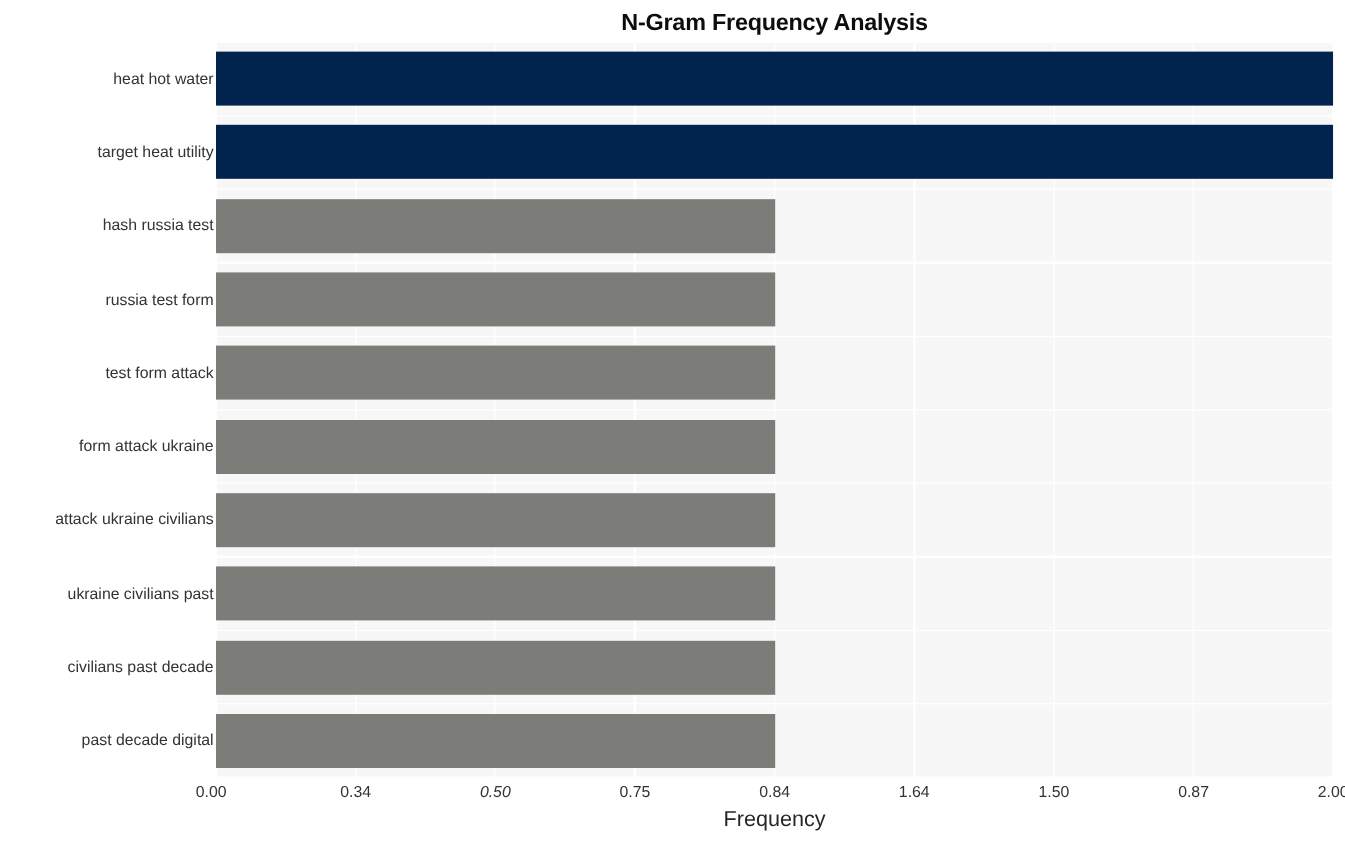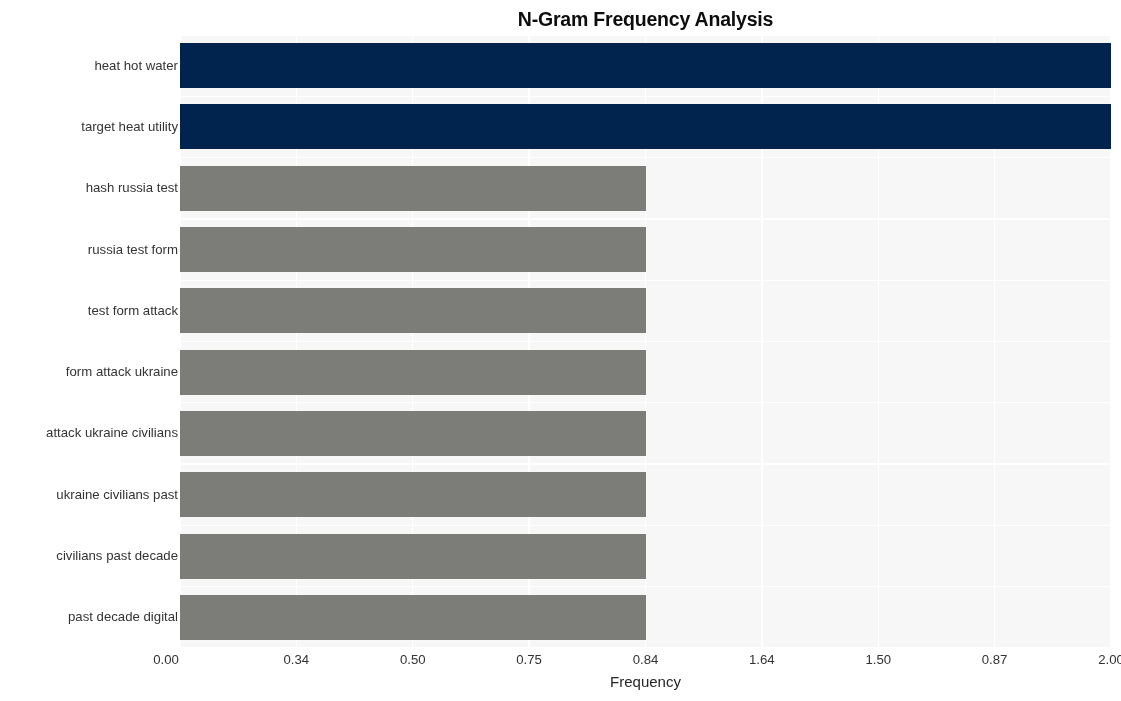--- a/index.html
+++ b/index.html
@@ -91,21 +91,21 @@
     color: #333333;
     line-height: 16px;
   }
 
   #xaxis-label {
     position: absolute;
     left: 180px;
     top: 673px;
     width: 931px;
     text-align: center;
-    font-size: 15px;
+    font-size: 18px;
     color: #262626;
     line-height: 18px;
   }
 </style>
 </head>
 <body>
 
 <div id="figure">
 
   <div id="chart-title">N-Gram Frequency Analysis</div>
@@ -155,23 +155,23 @@
       <div class="ytick-label" style="top: 180.25px;">hash russia test</div>
       <div class="ytick-label" style="top: 241.55px;">russia test form</div>
       <div class="ytick-label" style="top: 302.85px;">test form attack</div>
       <div class="ytick-label" style="top: 364.15px;">form attack ukraine</div>
       <div class="ytick-label" style="top: 425.45px;">attack ukraine civilians</div>
       <div class="ytick-label" style="top: 486.75px;">ukraine civilians past</div>
       <div class="ytick-label" style="top: 548.05px;">civilians past decade</div>
       <div class="ytick-label" style="top: 609.35px;">past decade digital</div>
     </div>
   <div id="xtick-labels">
-      <div class="xtick-label" style="left: 166px;">0.00</div>
+      <div class="xtick-label" style="left: 176px;">0.00</div>
       <div class="xtick-label" style="left: 296.375px;">0.34</div>
-      <div class="xtick-label" style="left: 412.75px;">0.50</div>
+      <div class="xtick-label" style="left: 412.75px; font-style: italic;">0.50</div>
       <div class="xtick-label" style="left: 529.125px;">0.75</div>
       <div class="xtick-label" style="left: 645.5px;">0.84</div>
       <div class="xtick-label" style="left: 761.875px;">1.64</div>
       <div class="xtick-label" style="left: 878.25px;">1.50</div>
       <div class="xtick-label" style="left: 994.625px;">0.87</div>
       <div class="xtick-label" style="left: 1111px;">2.00</div>
     </div>
 
   <div id="xaxis-label">Frequency</div>
 

